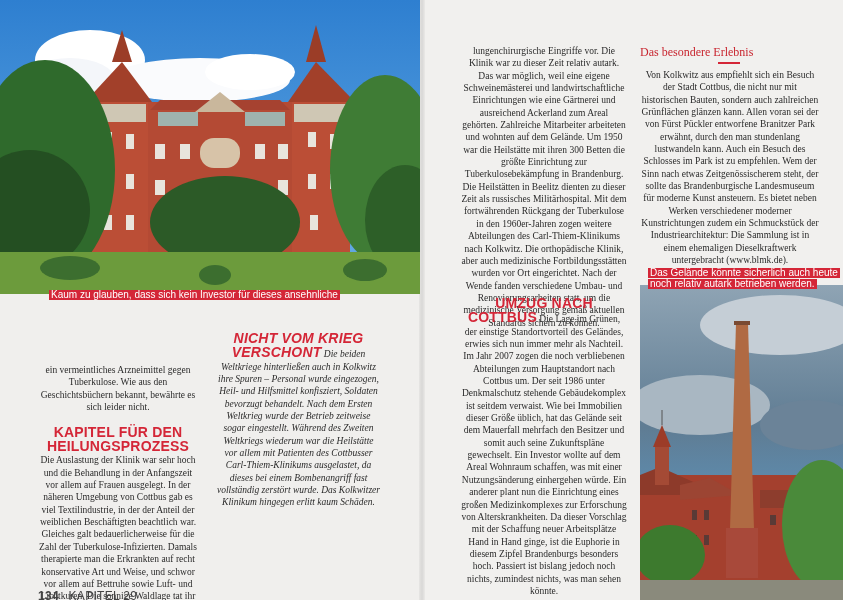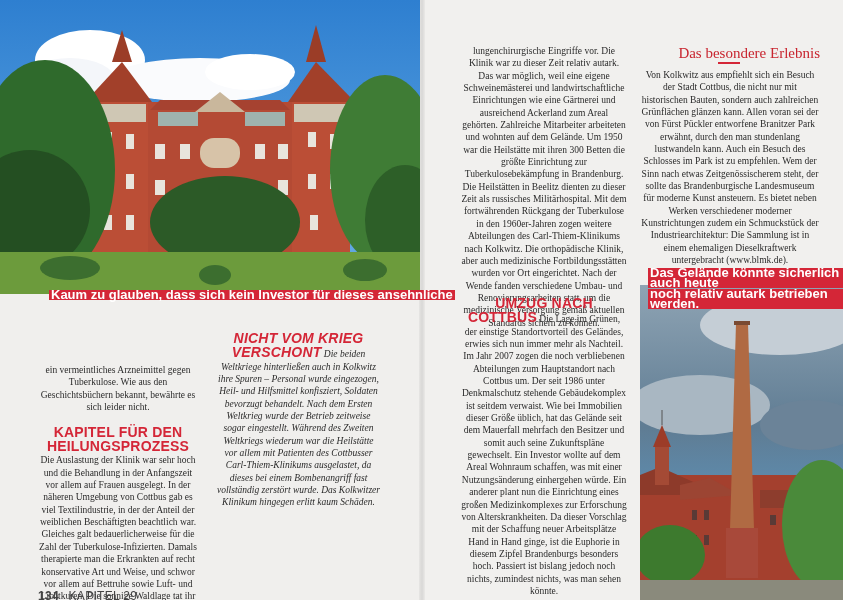--- a/index.html
+++ b/index.html
@@ -13,41 +13,41 @@
   .page-right { position:absolute; left:421px; top:0; width:422px; height:600px; background:#f1f0ee; }
   .gutter { position:absolute; left:419px; top:0; width:6px; height:600px;
     background:linear-gradient(90deg, rgba(0,0,0,0.04), rgba(0,0,0,0.10), rgba(0,0,0,0.03)); }
 
   
   .photo-building { position:absolute; left:0; top:0; width:420px; height:294px; overflow:hidden; }
   .photo-building svg { display:block; }
 
   .caption {
     position:absolute; font-family:"Liberation Sans", "DejaVu Sans", sans-serif;
-    font-weight:bold; font-size:13px; line-height:10px; color:#fff;
+    font-weight:normal; font-size:10px; line-height:10px; color:#fff;
   }
   .caption span { background:#d42637; padding:0 2px; display:inline-block; margin-bottom:1px; }
   .caption-building { left:38px; top:290px;padding-left:11px; }
   .caption-plant { left:648px; top:268px; }
 
   .col { position:absolute; font-size:9.5px; line-height:12.35px; text-align:center; }
   .col p { margin:0; }
   .col .gap { height:12.35px; }
   .kicker {
     font-family:"Liberation Sans", "DejaVu Sans", sans-serif; font-weight:bold;
     color:#d42637; font-size:14px; letter-spacing:0.2px;
   }
   .col-1 { left:38px; top:332px; width:160px;margin-top:32px; }
   .col-2 { left:216px; top:332px; width:165px;font-style:italic; }
   .col-3 { left:461px; top:45px; width:166px; }
   .col-3b { left:461px; top:297px; width:166px; }
 
   .box-title {
-    position:absolute; left:640px; top:45px; width:180px; text-align:right;
-    color:#c8252f; font-size:15px;
+    position:absolute; left:640px; top:45px; width:180px; text-align:left;
+    color:#c8252f; font-size:12px;
   }
   .box-rule { position:absolute; left:718px; top:62px; width:22px; height:1.5px; background:#d42637; }
   .col-4 { left:640px; top:69px; width:180px; }
 
   .photo-plant { position:absolute; left:640px; top:285px; width:203px; height:315px; overflow:hidden; }
 
   .folio {
     position:absolute; left:38px; top:589px; font-family:"Liberation Sans", "DejaVu Sans", sans-serif;
     font-size:12px; color:#444; letter-spacing:0.3px;
   }

